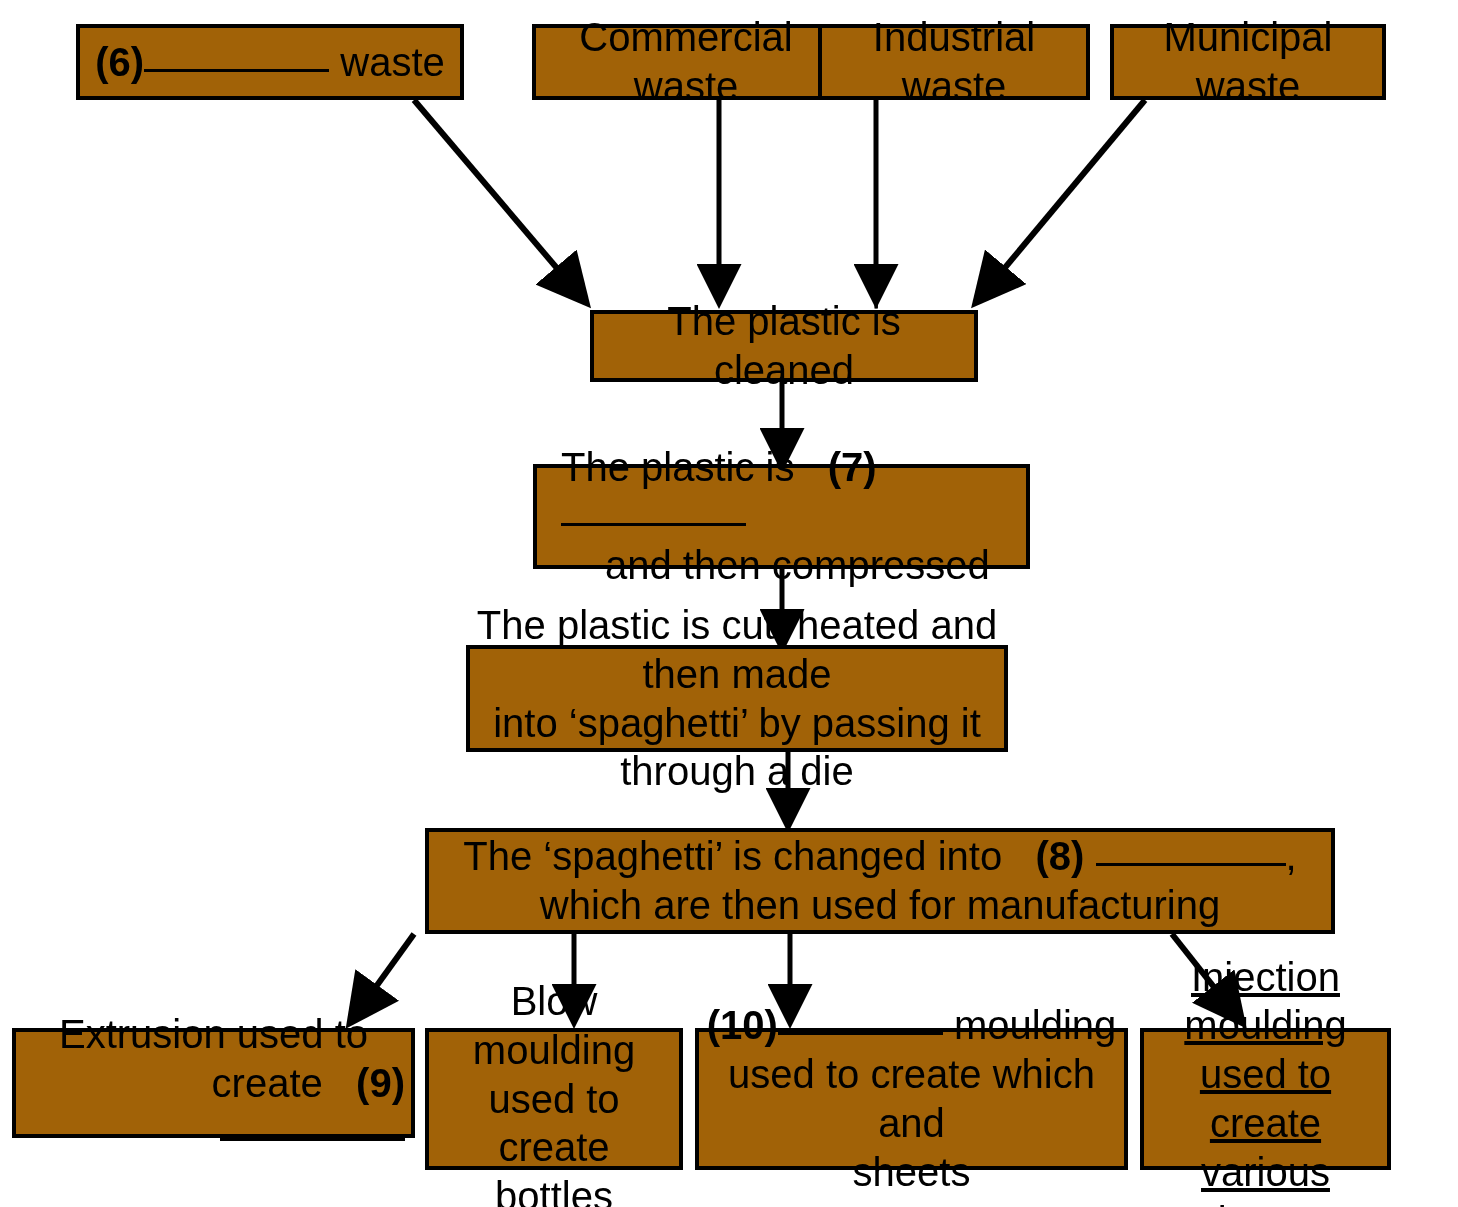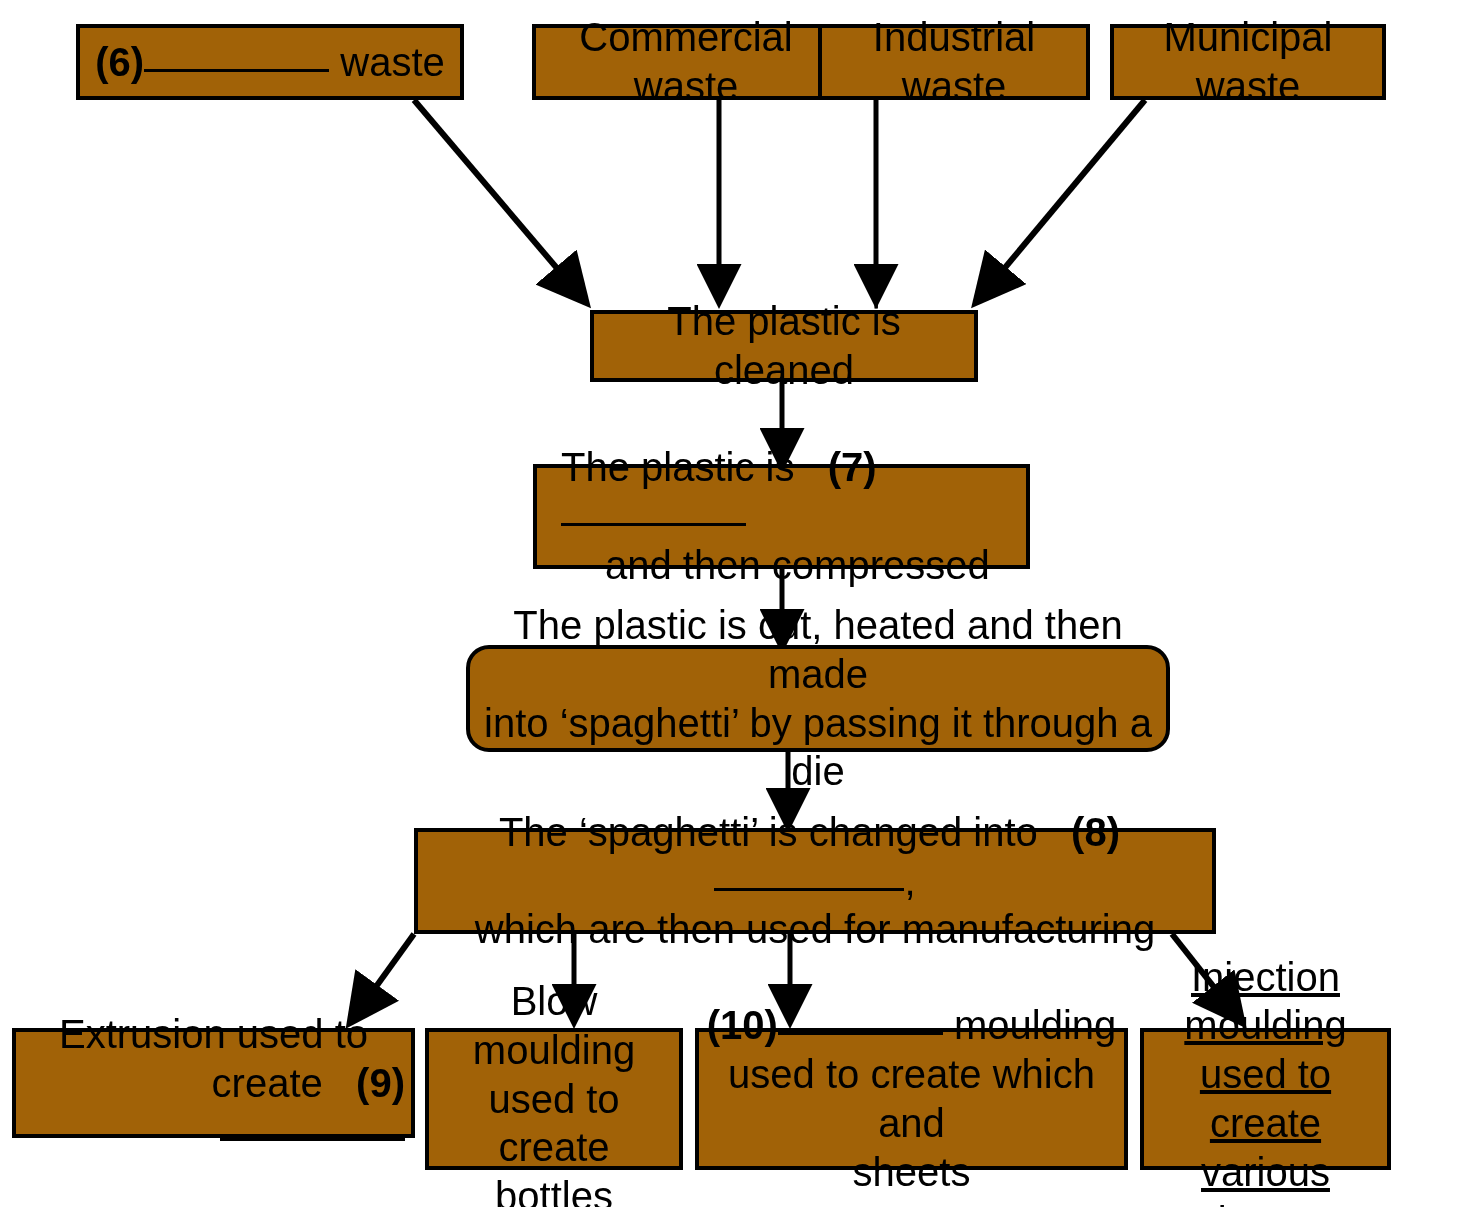--- a/index.html
+++ b/index.html
@@ -101,25 +101,25 @@
   </div>
 
   <div class="flow-box" style="left:590px; top:310px; width:388px; height:72px;">
     <span class="txt">The plastic is cleaned</span>
   </div>
 
   <div class="flow-box" style="left:533px; top:464px; width:497px; height:105px;">
     <span class="txt lead" style="padding-left:18px;"><span>The plastic is</span>&nbsp;&nbsp;&nbsp;<span class="num">(7)</span><span class="blank" style="width:185px;"></span><br><span style="display:inline-block; width:100%; padding-left:44px;">and then compressed</span></span>
   </div>
 
-  <div class="flow-box" style="left:466px; top:645px; width:704px; height:107px;border-radius:23px;">
+  <div class="flow-box" style="left:466px; top:645px; width:542px; height:107px;">
     <span class="txt"><span>The plastic is cut, heated and then made</span><br><span>into ‘spaghetti’ by passing it through a die</span></span>
   </div>
 
-  <div class="flow-box" style="left:414px; top:828px; width:802px; height:106px;">
+  <div class="flow-box" style="left:425px; top:828px; width:910px; height:106px;">
     <span class="txt"><span>The ‘spaghetti’ is changed into</span>&nbsp;&nbsp;&nbsp;<span class="num">(8)</span>&nbsp;<span class="blank" style="width:190px;"></span><span>,</span><br><span>which are then used for manufacturing</span></span>
   </div>
 
   <div class="flow-box" style="left:12px; top:1028px; width:403px; height:110px;">
     <span class="txt"><span>Extrusion used to</span><br><span style="display:inline-block; width:100%; text-align:right; padding-left:18px;"><span>create</span>&nbsp;&nbsp;&nbsp;<span class="num">(9)</span><span class="blank" style="width:185px;"></span></span></span>
   </div>
 
   <div class="flow-box" style="left:425px; top:1028px; width:258px; height:142px;">
     <span class="txt"><span>Blow moulding</span><br><span>used to create</span><br><span>bottles</span></span>
   </div>

